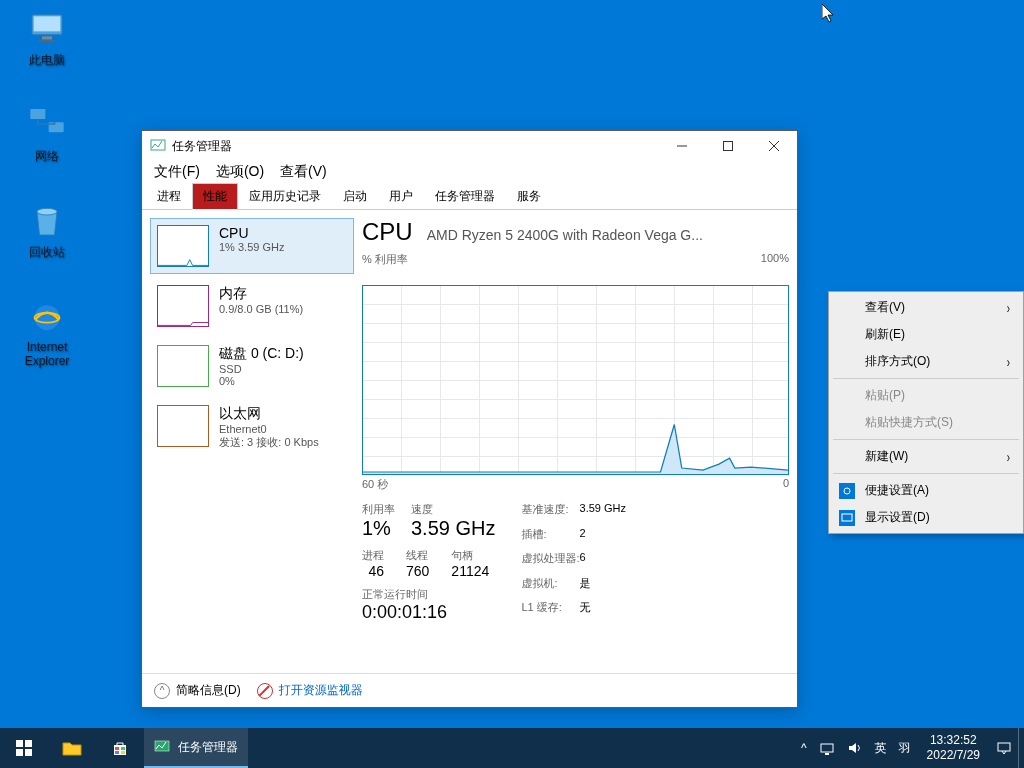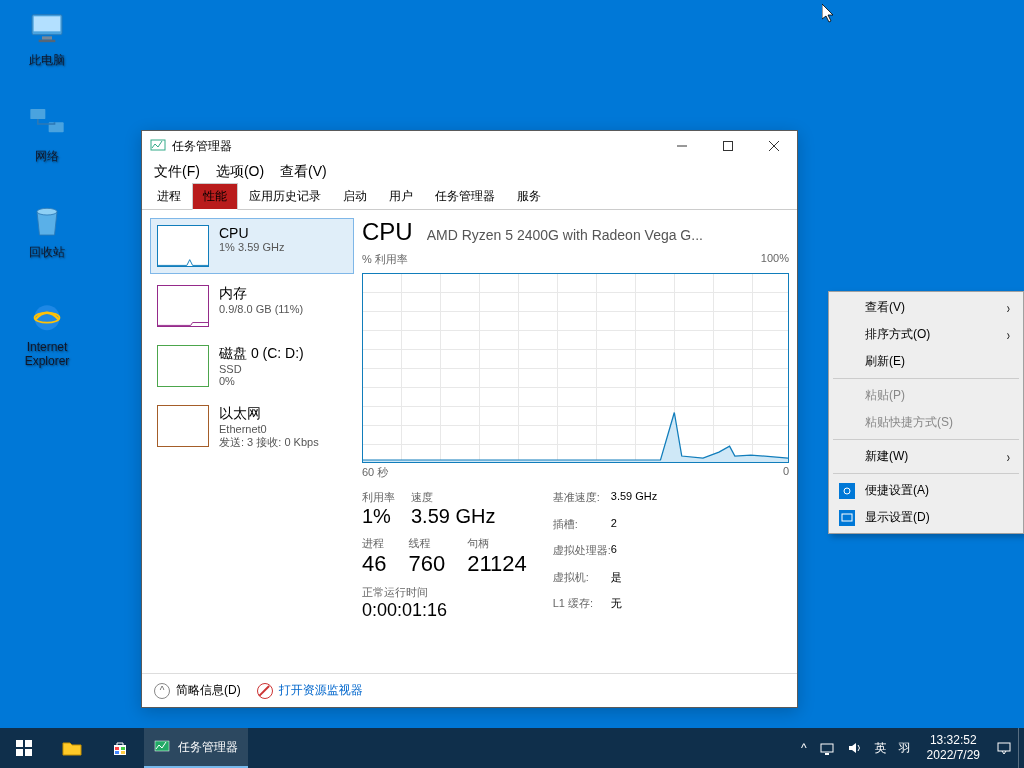--- a/index.html
+++ b/index.html
@@ -44,36 +44,36 @@
 .side-thumb.eth { border-color: #a45d29; }
 .side-info { font-size: 12px; }
 .side-info .name { font-size: 14px; }
 .side-info .sub { color: #555; font-size: 11px; }
 
 
 .main { flex: 1; display: flex; flex-direction: column; }
 .main-header { display: flex; align-items: baseline; gap: 14px; margin-bottom: 6px; }
 .main-header .big { font-size: 24px; font-weight: 400; }
 .main-header .desc { font-size: 14px; color: #555; white-space: nowrap; overflow: hidden; text-overflow: ellipsis; flex:1; }
-.chart-labels { display: flex; justify-content: space-between; font-size: 11px; color: #666; margin-bottom: 6px; }
+.chart-labels { display: flex; justify-content: space-between; font-size: 11px; color: #666; margin-bottom: 18px; }
 .chart { height: 190px; border: 1px solid #117dbb; position: relative; background:
   repeating-linear-gradient(to right, transparent 0 38px, #e8e8e8 38px 39px),
   repeating-linear-gradient(to bottom, transparent 0 18px, #e8e8e8 18px 19px);
 }
 .chart svg { position: absolute; inset: 0; width: 100%; height: 100%; }
 .chart-bottom-labels { display: flex; justify-content: space-between; font-size: 11px; color: #666; margin-top: 2px; }
 
 .stats { display: flex; gap: 26px; margin-top: 10px; font-size: 12px; }
 .stats-col .label { color: #666; font-size: 11px; }
 .stats-col .val { font-size: 20px; }
 .stats-grid { display: grid; grid-template-columns: auto auto; gap: 2px 0; font-size: 11px; }
 .stats-grid .k { color: #666; }
 .small-row { display: flex; gap: 22px; margin-top: 8px; }
 .small-row .blk .label { font-size: 11px; color: #666; }
-.small-row .blk .val { font-size: 22px; text-align: right; }
+.small-row .blk .val { font-size: 14px; text-align: right; }
 .uptime { margin-top: 8px; }
 .uptime .label { font-size: 11px; color: #666; }
 .uptime .val { font-size: 18px; }
 
 .footer { border-top: 1px solid #ddd; padding: 8px 12px; display: flex; align-items: center; gap: 16px; font-size: 12px; }
 .footer .circle { width: 16px; height: 16px; border: 1px solid #888; border-radius: 50%; display: inline-flex; align-items: center; justify-content: center; font-size: 10px; color: #666; }
 .footer .link { color: #0066cc; }
 .no-icon { width: 16px; height: 16px; border: 1.5px solid #cc3333; border-radius: 50%; position: relative; display: inline-block; }
 .no-icon::after { content: ""; position: absolute; width: 14px; height: 1.5px; background: #cc3333; top: 6px; left: -1px; transform: rotate(-45deg); }
 
@@ -304,25 +304,25 @@
       <span class="no-icon"></span>
       <span class="link">打开资源监视器</span>
     </span>
   </div>
 </div>
 
 <div class="context-menu">
   <div class="cm-item cm-sub">
       <span>查看(V)</span>
     </div>
+  <div class="cm-item">
+      <span>刷新(E)</span>
+    </div>
   <div class="cm-item cm-sub">
       <span>排序方式(O)</span>
-    </div>
-  <div class="cm-item">
-      <span>刷新(E)</span>
     </div>
   <div class="cm-sep"></div>
   <div class="cm-item disabled">
       <span>粘贴(P)</span>
     </div>
   <div class="cm-item disabled">
       <span>粘贴快捷方式(S)</span>
     </div>
   <div class="cm-sep"></div>
   <div class="cm-item cm-sub">

